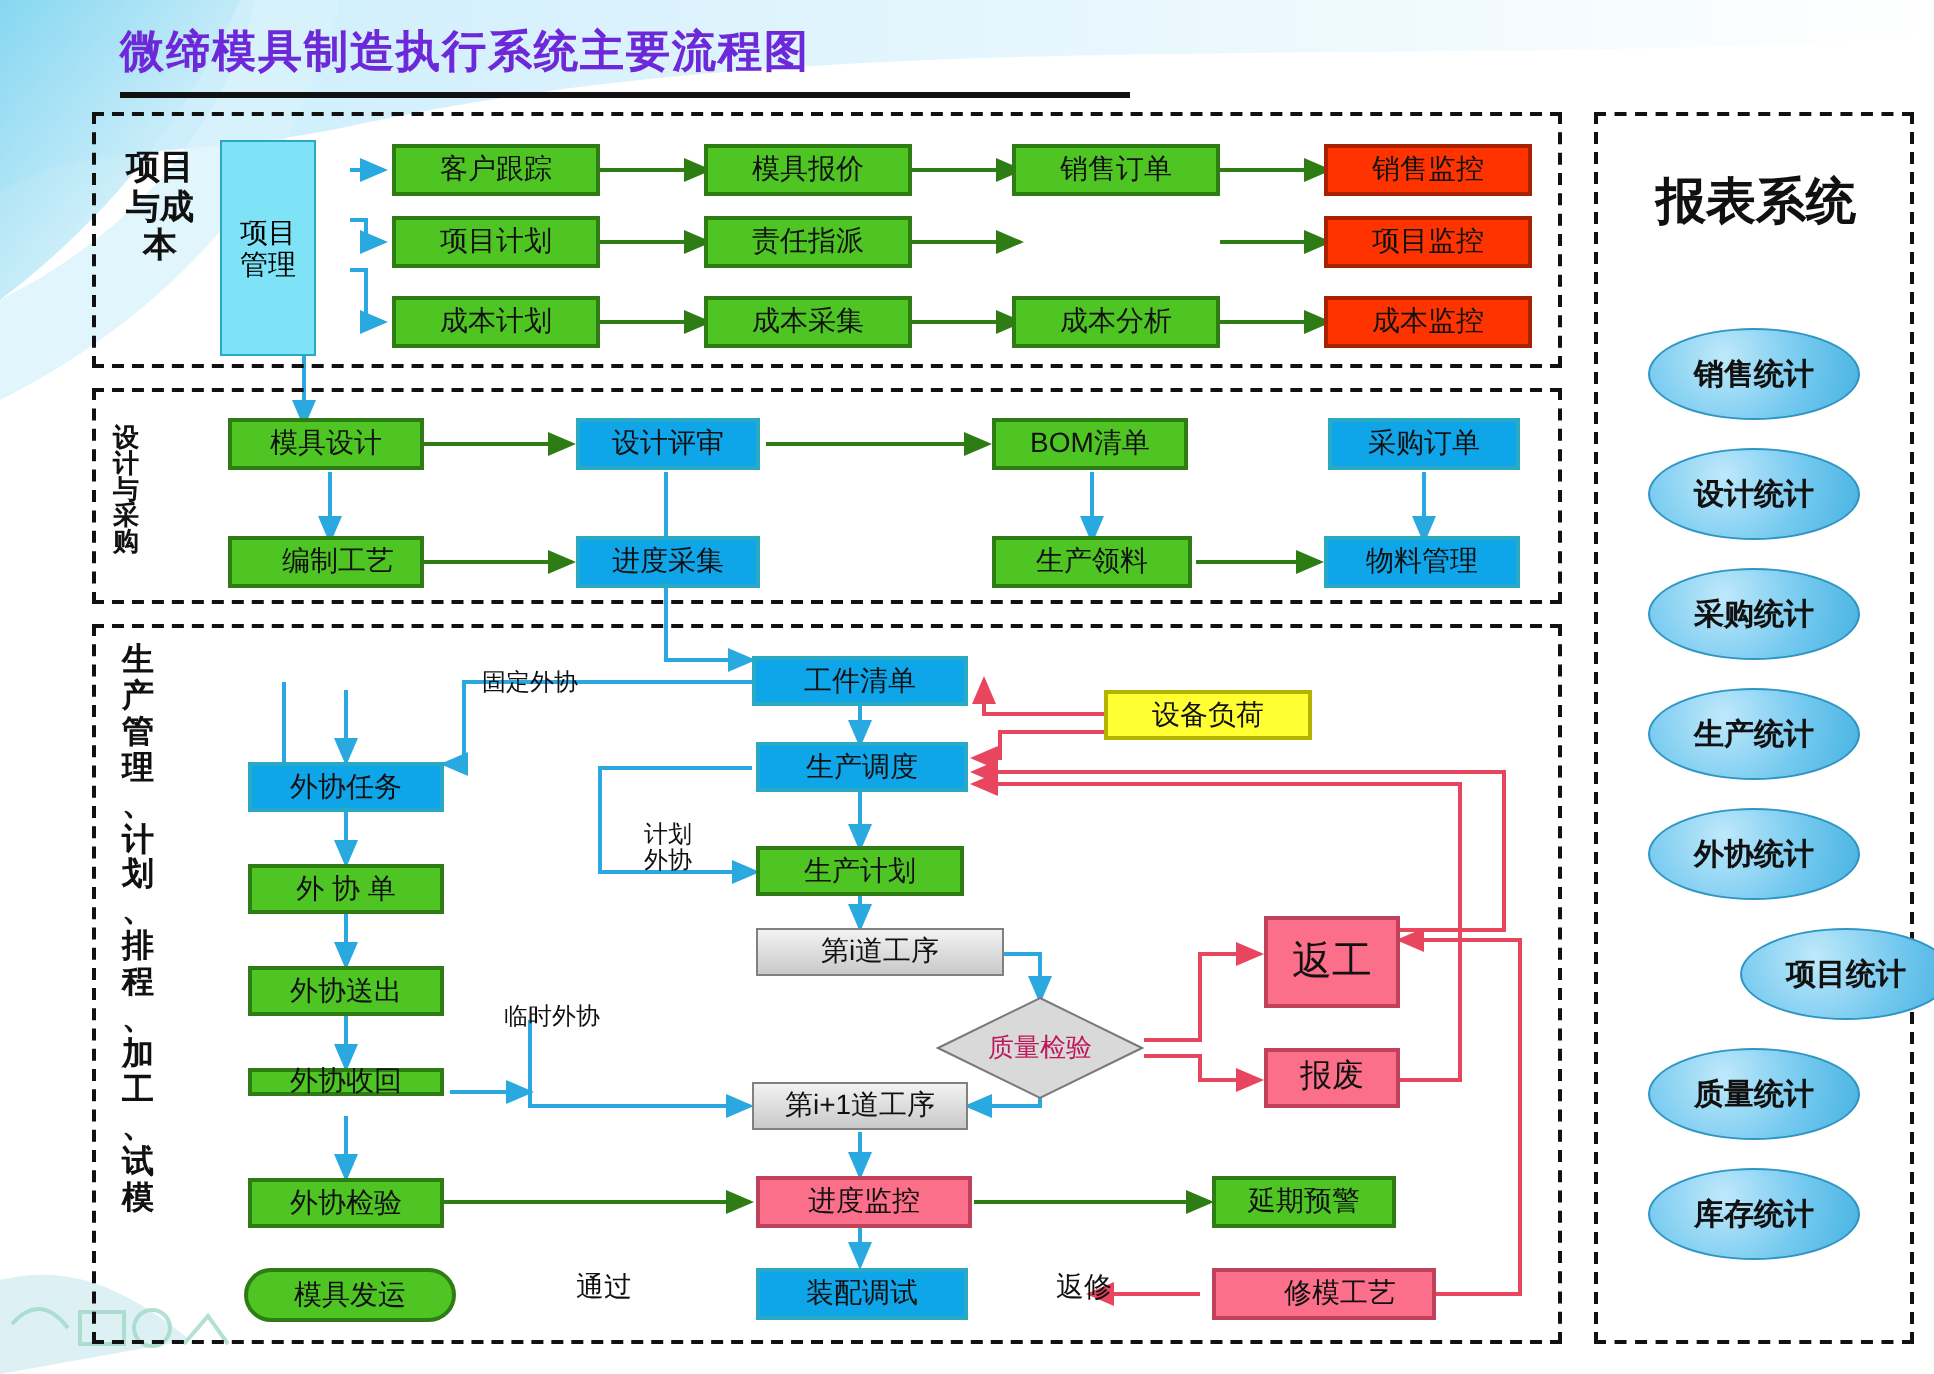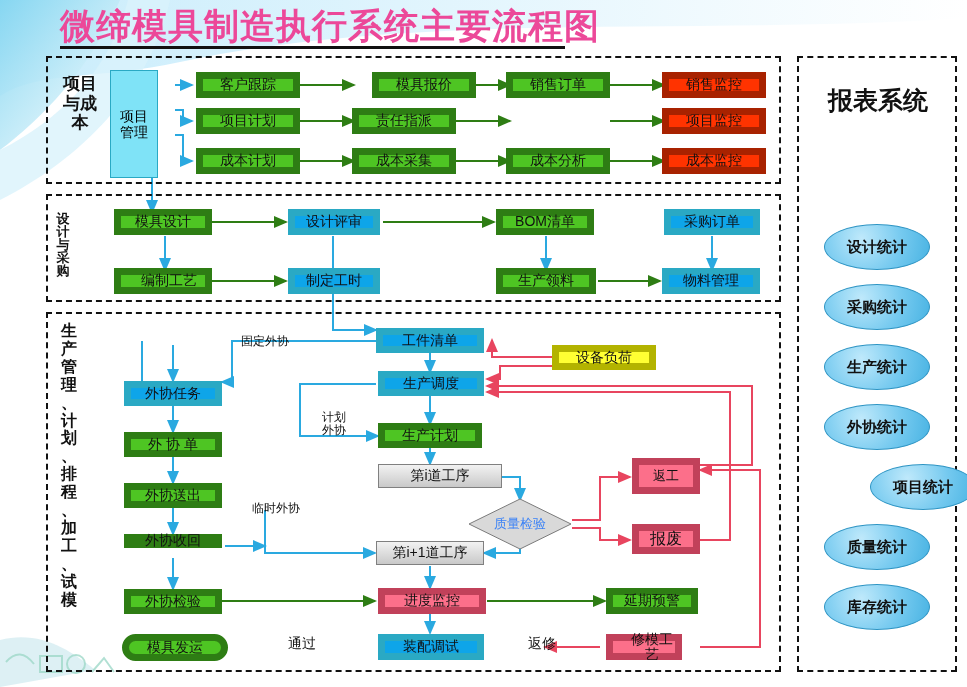--- a/index.html
+++ b/index.html
@@ -8,41 +8,41 @@
     font-family:"Liberation Sans","DejaVu Sans",sans-serif;
     background:#ffffff;
   }
   
   .bg-swoosh{position:absolute;left:0;top:0;width:967px;height:687px;z-index:0;pointer-events:none;}
   .page{position:absolute;left:0;top:0;width:967px;height:687px;z-index:2;}
 
   
   .title-wrap{position:absolute;left:60px;top:6px;width:560px;height:44px;}
   .title-text{
-    font-size:35px;font-weight:bold;color:#ec4899;letter-spacing:1px;
+    font-size:22px;font-weight:bold;color:#6d28d9;letter-spacing:1px;
     white-space:nowrap;line-height:40px;
   }
   .title-rule{position:absolute;left:0;top:40px;width:505px;height:3px;background:#111;}
 
   
   .dashed{position:absolute;border:2px dashed #111;box-sizing:border-box;background:transparent;}
   .sec1{left:46px;top:56px;width:735px;height:128px;}
   .sec2{left:46px;top:194px;width:735px;height:108px;}
   .sec3{left:46px;top:312px;width:735px;height:360px;}
   .secR{left:797px;top:56px;width:160px;height:616px;}
 
   
   .sec-label{position:absolute;font-weight:bold;color:#111;text-align:center;line-height:1.15;}
   .sec1-label{left:58px;top:74px;width:44px;font-size:17px;text-align:center;}
   .sec2-label{left:54px;top:212px;width:18px;font-size:13px;line-height:1.0;}
   .sec3-label{left:58px;top:322px;width:22px;font-size:16px;line-height:1.12;}
 
   
   .node{position:absolute;box-sizing:border-box;display:flex;align-items:center;justify-content:center;
-        text-align:center;font-size:14px;color:#111;border:7px solid #a16207;line-height:1.1;}
+        text-align:center;font-size:14px;color:#111;border:2px solid #a16207;line-height:1.1;}
   .green{background:#52c41a;background:#4ec523;border-color:#2e7d14;color:#111;}
   .cyan{background:#0ea5e9;border-color:#2aa9c4;}
   .red{background:#ff3300;border-color:#a82200;color:#111;}
   .pink{background:#fc6f8a;border-color:#c1415a;color:#111;}
   .yellow{background:#ffff33;border-color:#b3b300;}
   .greygrad{background:linear-gradient(#f2f2f2,#c9c9c9);border:1px solid #808080;}
   .plain{background:transparent;border:none;font-size:12px;color:#111;}
 
   
   .tallbox{position:absolute;width:46px;height:106px;background:#7fe3f7;border:1px solid #2aa9c4;
@@ -51,21 +51,21 @@
   
   .ellipse{position:absolute;width:104px;height:44px;border-radius:50%;
            background:radial-gradient(circle at 35% 30%, #bfe9fb 0%, #74c9ef 55%, #46b2e2 100%);
            border:1px solid #2f95c4;display:flex;align-items:center;justify-content:center;
            font-size:15px;font-weight:bold;color:#111;}
   .report-title{position:absolute;left:812px;top:84px;width:132px;text-align:center;font-size:25px;font-weight:bold;color:#111;}
 
   
   .diamond{position:absolute;width:104px;height:52px;}
   .diamond .lbl{position:absolute;left:0;top:0;width:104px;height:52px;display:flex;align-items:center;
-    justify-content:center;font-size:13px;color:#3b82f6;z-index:2;}
+    justify-content:center;font-size:13px;color:#be185d;z-index:2;}
 
   
   .pill{border-radius:16px;}
 
   svg.wires{position:absolute;left:0;top:0;width:967px;height:687px;z-index:1;pointer-events:none;}
   .node,.tallbox,.ellipse,.diamond,.sec-label,.title-wrap,.dashed,.report-title{z-index:3;}
 </style>
 </head>
 <body>
 
@@ -202,82 +202,83 @@
   <div class="dashed sec3"></div>
   <div class="dashed secR"></div>
 
   <div class="sec-label sec1-label">项目与成本</div>
   <div class="sec-label sec2-label">设<br>计<br>与<br>采<br>购</div>
   <div class="sec-label sec3-label">生<br>产<br>管<br>理<br>、<br>计<br>划<br>、<br>排<br>程<br>、<br>加<br>工<br>、<br>试<br>模</div>
 
   <div class="tallbox" style="left:110px;top:70px;">项目<br>管理<br></div>
 
   <div class="node green" style="left:196px;top:72px;width:104px;height:26px;">客户跟踪</div>
-  <div class="node green" style="left:372px;top:72px;width:104px;height:26px;">模具报价</div>
+  <div class="node green" style="left:352px;top:72px;width:104px;height:26px;">模具报价</div>
   <div class="node green" style="left:506px;top:72px;width:104px;height:26px;">销售订单</div>
   <div class="node red" style="left:662px;top:72px;width:104px;height:26px;">销售监控</div>
 
   <div class="node green" style="left:196px;top:108px;width:104px;height:26px;">项目计划</div>
   <div class="node green" style="left:352px;top:108px;width:104px;height:26px;">责任指派</div>
   <div class="node red" style="left:662px;top:108px;width:104px;height:26px;">项目监控</div>
 
   <div class="node green" style="left:196px;top:148px;width:104px;height:26px;">成本计划</div>
   <div class="node green" style="left:352px;top:148px;width:104px;height:26px;">成本采集</div>
   <div class="node green" style="left:506px;top:148px;width:104px;height:26px;">成本分析</div>
   <div class="node red" style="left:662px;top:148px;width:104px;height:26px;">成本监控</div>
 
   <div class="node green" style="left:114px;top:209px;width:98px;height:26px;">模具设计</div>
   <div class="node cyan" style="left:288px;top:209px;width:92px;height:26px;">设计评审</div>
   <div class="node green" style="left:496px;top:209px;width:98px;height:26px;">BOM清单</div>
   <div class="node cyan" style="left:664px;top:209px;width:96px;height:26px;">采购订单</div>
 
   <div class="node green" style="left:114px;top:268px;width:98px;height:26px;padding-left:12px;">编制工艺</div>
-  <div class="node cyan" style="left:288px;top:268px;width:92px;height:26px;">制定工时</div>
+  <div class="node cyan" style="left:288px;top:268px;width:92px;height:26px;">进度采集</div>
   <div class="node green" style="left:496px;top:268px;width:100px;height:26px;">生产领料</div>
   <div class="node cyan" style="left:662px;top:268px;width:98px;height:26px;">物料管理</div>
 
   <div class="node cyan" style="left:376px;top:328px;width:108px;height:25px;">工件清单</div>
   <div class="node yellow" style="left:552px;top:345px;width:104px;height:25px;">设备负荷</div>
   <div class="node cyan" style="left:378px;top:371px;width:106px;height:25px;">生产调度</div>
   <div class="node green" style="left:378px;top:423px;width:104px;height:25px;">生产计划</div>
 
   <div class="node greygrad" style="left:378px;top:464px;width:124px;height:24px;">第i道工序</div>
   <div class="node greygrad" style="left:376px;top:541px;width:108px;height:24px;">第i+1道工序</div>
 
   <div class="diamond" style="left:468px;top:498px;">
     <svg width="104" height="52" viewBox="0 0 104 52">
       <polygon points="52,1 103,26 52,51 1,26" fill="#d9d9d9" stroke="#7a7a7a" stroke-width="1"></polygon>
     </svg>
     <div class="lbl">质量检验</div>
   </div>
 
-  <div class="node pink" style="left:632px;top:458px;width:68px;height:36px;font-size:13px;">返工</div>
+  <div class="node pink" style="left:632px;top:458px;width:68px;height:46px;font-size:20px;">返工</div>
   <div class="node pink" style="left:632px;top:524px;width:68px;height:30px;font-size:16px;">报废</div>
 
   <div class="node cyan" style="left:124px;top:381px;width:98px;height:25px;">外协任务</div>
   <div class="node green" style="left:124px;top:432px;width:98px;height:25px;">外 协 单</div>
   <div class="node green" style="left:124px;top:483px;width:98px;height:25px;">外协送出</div>
   <div class="node green" style="left:124px;top:534px;width:98px;height:14px;">外协收回</div>
   <div class="node green" style="left:124px;top:589px;width:98px;height:25px;">外协检验</div>
 
   <div class="node green pill" style="left:122px;top:634px;width:106px;height:27px;">模具发运</div>
 
   <div class="node pink" style="left:378px;top:588px;width:108px;height:26px;">进度监控</div>
   <div class="node green" style="left:606px;top:588px;width:92px;height:26px;">延期预警</div>
   <div class="node cyan" style="left:378px;top:634px;width:106px;height:26px;">装配调试</div>
-  <div class="node pink" style="left:606px;top:634px;width:76px;height:26px;padding-left:16px;">修模工艺</div>
+  <div class="node pink" style="left:606px;top:634px;width:112px;height:26px;padding-left:16px;">修模工艺</div>
 
   <div class="node plain" style="left:228px;top:333px;width:74px;height:18px;">固定外协</div>
   <div class="node plain" style="left:310px;top:407px;width:48px;height:34px;flex-direction:column;">计划<br>外协</div>
   <div class="node plain" style="left:238px;top:500px;width:76px;height:18px;">临时外协</div>
   <div class="node plain" style="left:278px;top:634px;width:48px;height:20px;font-size:14px;">通过</div>
   <div class="node plain" style="left:518px;top:634px;width:48px;height:20px;font-size:14px;">返修</div>
 
   <div class="report-title">报表系统</div>
 
+  <div class="ellipse" style="left:824px;top:164px;">销售统计</div>
   <div class="ellipse" style="left:824px;top:224px;">设计统计</div>
   <div class="ellipse" style="left:824px;top:284px;">采购统计</div>
   <div class="ellipse" style="left:824px;top:344px;">生产统计</div>
   <div class="ellipse" style="left:824px;top:404px;">外协统计</div>
   <div class="ellipse" style="left:870px;top:464px;">项目统计</div>
   <div class="ellipse" style="left:824px;top:524px;">质量统计</div>
   <div class="ellipse" style="left:824px;top:584px;">库存统计</div>
 
 </div>
 

